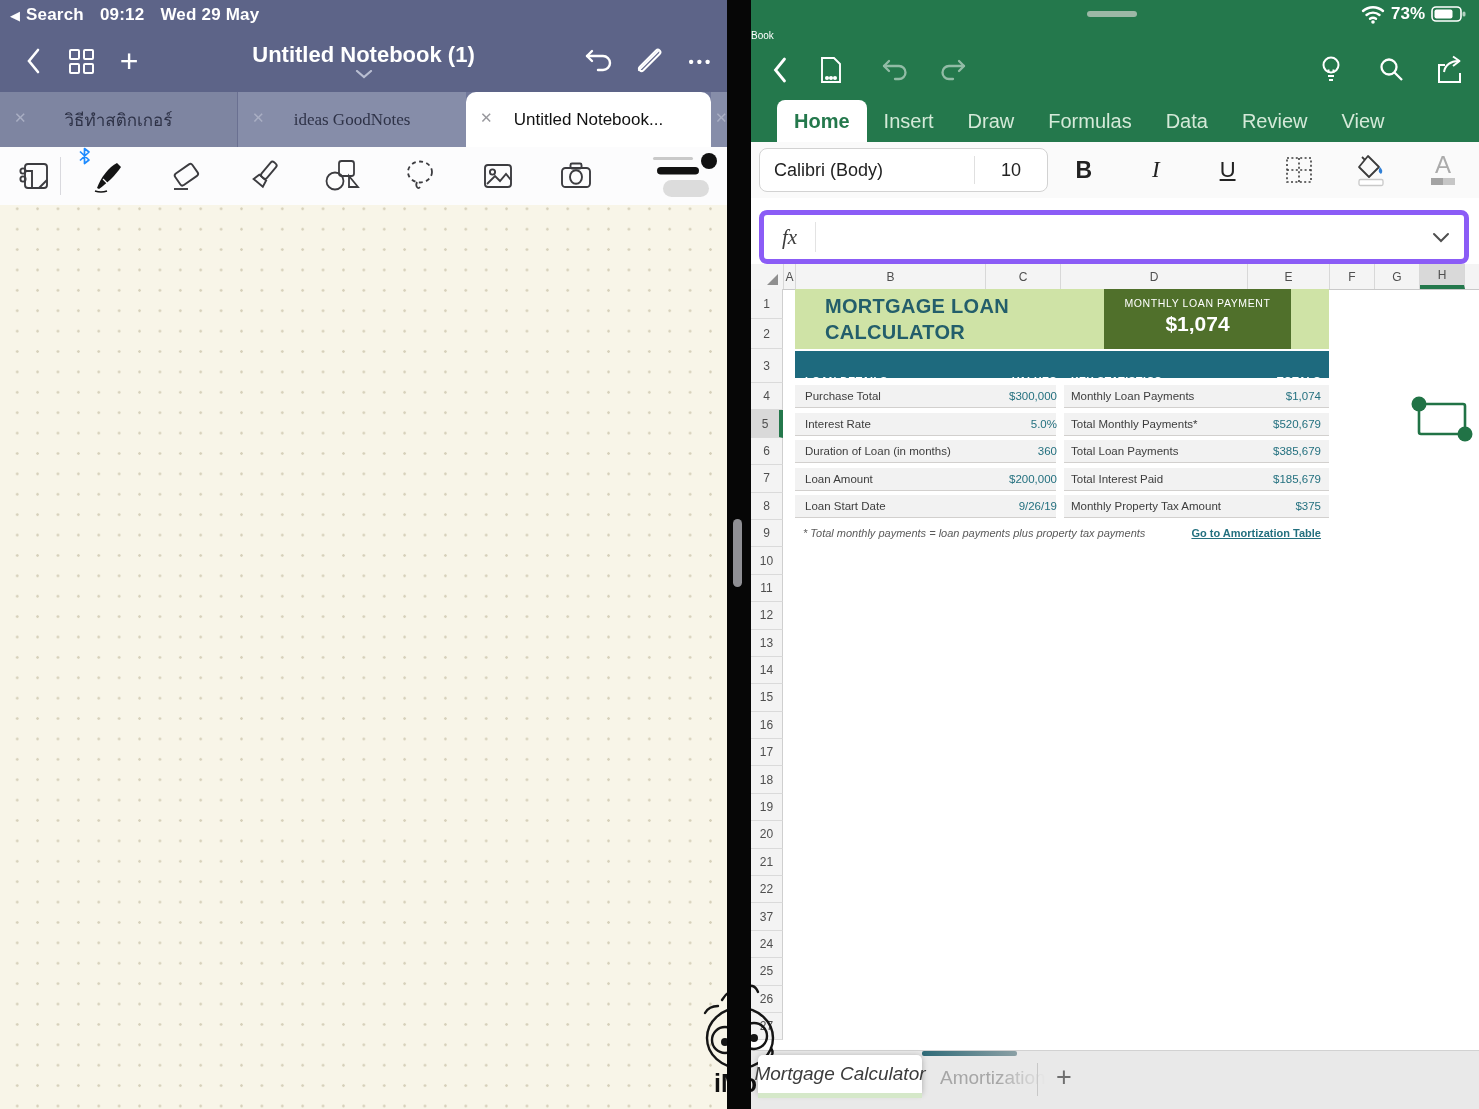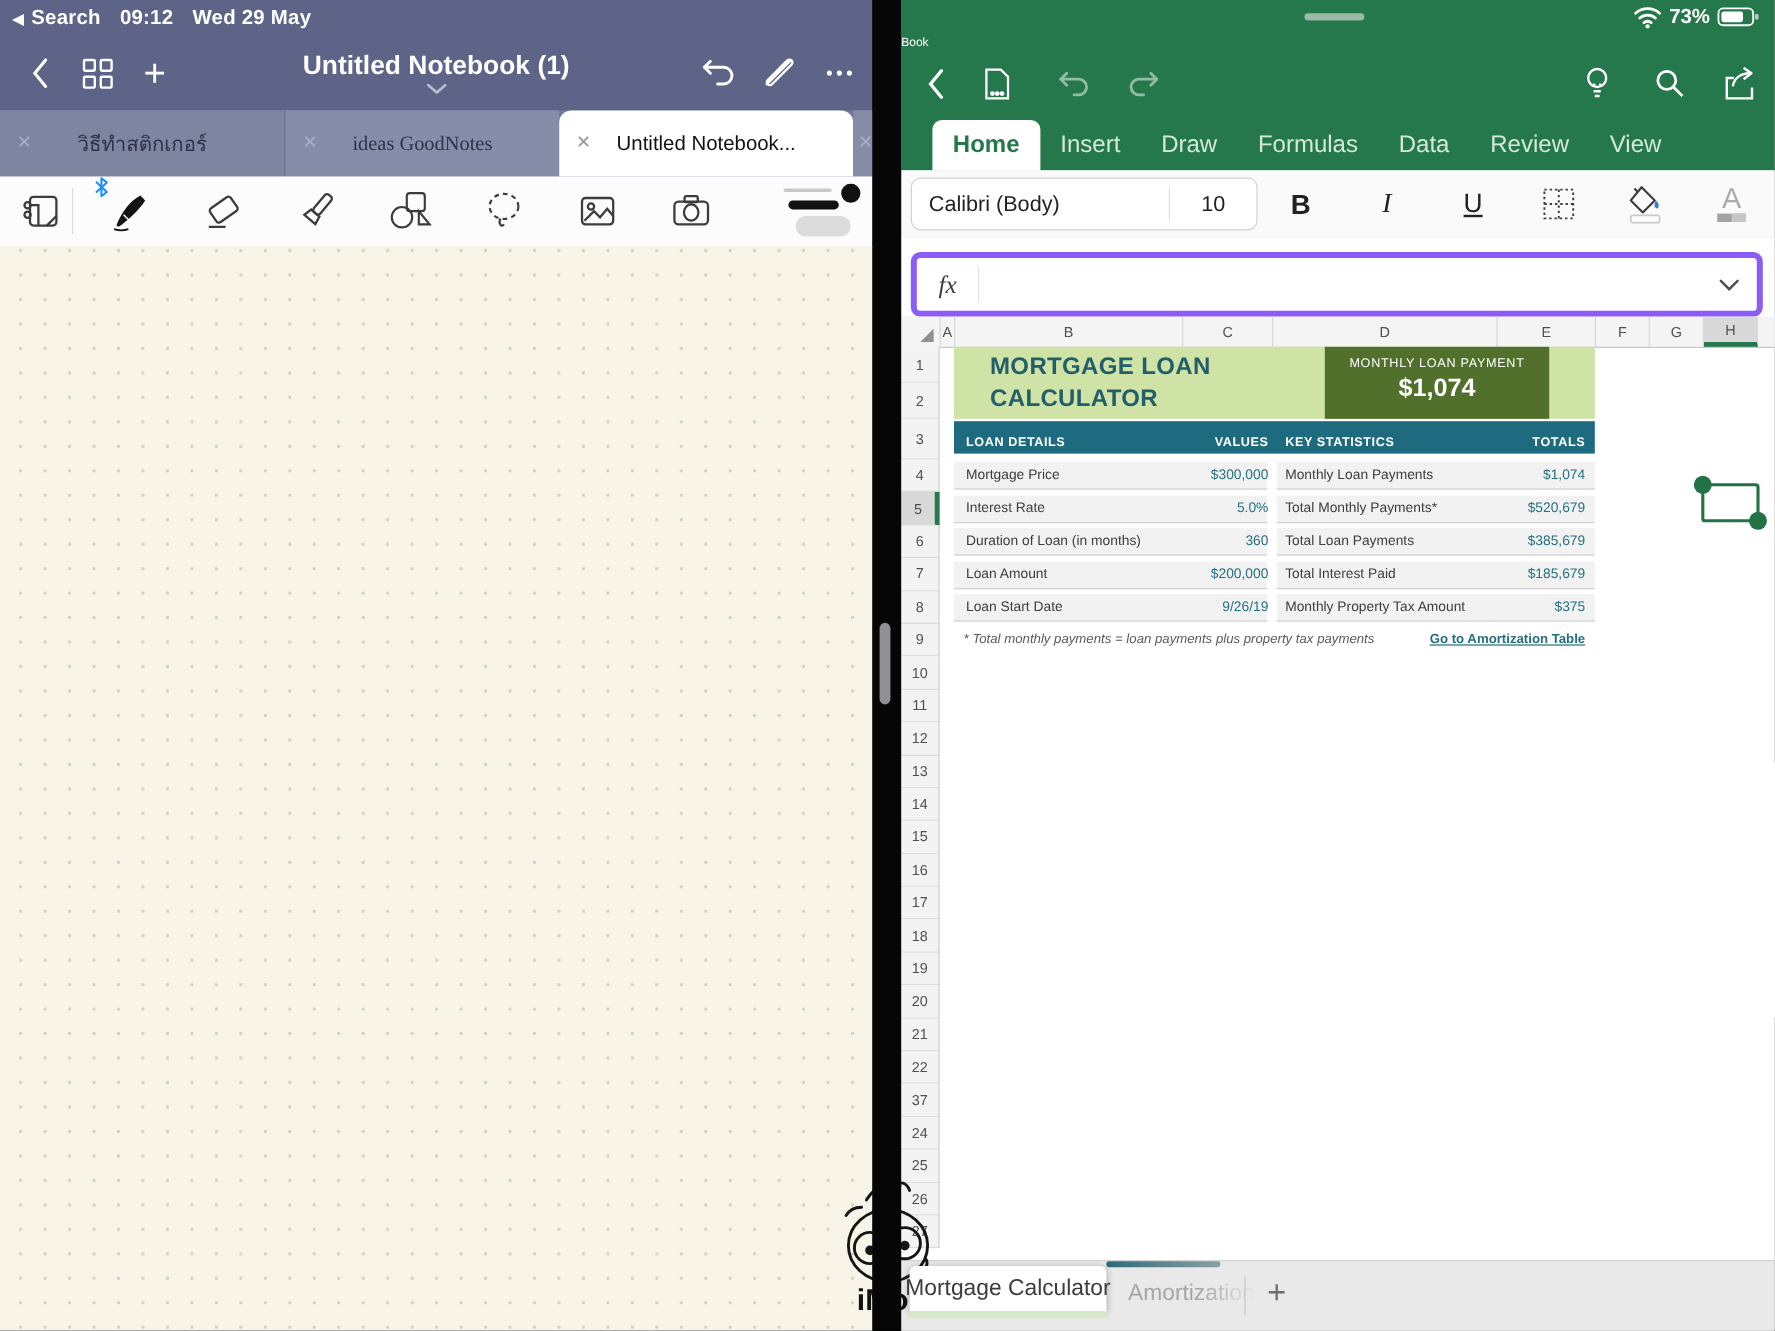--- a/index.html
+++ b/index.html
@@ -98,21 +98,21 @@
   .rnum:nth-of-type(3){height:34px;}
   .rnum:nth-of-type(5){background:#d9d9d9;border-right:4px solid #24784c;}
   
   .banner{position:absolute;left:44px;top:25px;width:534px;height:60px;background:#cfe3a6;color:#235e6b;}
   .banner .l1{position:absolute;left:30px;top:6px;font-size:20px;font-weight:bold;letter-spacing:.3px;}
   .banner .l2{position:absolute;left:30px;top:32px;font-size:20px;font-weight:bold;letter-spacing:.3px;}
   .paybox{position:absolute;left:309px;top:0;width:187px;height:60px;background:#50702b;color:#fff;text-align:center;}
   .paybox .pl{margin-top:8px;font-size:10.5px;letter-spacing:.6px;}
   .paybox .pv{margin-top:3px;font-size:21px;font-weight:bold;}
   .thead{position:absolute;left:44px;top:87px;width:534px;height:27px;background:#1e6a7e;color:#fff;font-size:10.5px;font-weight:bold;letter-spacing:.5px;}
-  .thead span{position:absolute;top:12px;}
+  .thead span{position:absolute;top:24px;}
   .th-ld{left:10px;} .th-v{right:272px;} .th-ks{left:276px;} .th-t{right:8px;}
   .drows{position:absolute;left:44px;top:119px;width:534px;}
   .drow{position:relative;height:27.5px;}
   .drow:before{content:"";position:absolute;left:0;top:2px;width:261px;height:22px;background:#f2f2f2;border-bottom:1px solid #d2d0ce;}
   .drow:after{content:"";position:absolute;left:269px;top:2px;width:265px;height:22px;background:#f2f2f2;border-bottom:1px solid #d2d0ce;}
   .drow span{position:absolute;top:7px;z-index:1;font-size:11.5px;}
   .dlabel{left:10px;color:#3d3d3d;} .dval{right:272px;color:#23707f;}
   .dstat{left:276px;color:#3d3d3d;} .dsval{right:8px;color:#23707f;}
   .footrow{position:absolute;left:44px;top:256px;width:534px;height:27px;}
   .footnote{position:absolute;left:8px;top:7px;font-size:11px;font-style:italic;color:#5a5a5a;}
@@ -120,21 +120,21 @@
   .sel-handles{position:absolute;left:646px;top:123px;width:90px;height:62px;}
   
   .sheettabs{position:absolute;left:0;top:1050px;width:728px;height:59px;background:#e9e9e9;border-top:1px solid #d2d2d2;z-index:3;}
   .hscroll{position:absolute;left:171px;top:0;width:95px;height:5px;border-radius:2px;background:linear-gradient(90deg,#2f6b78,#8ba0a5);}
   .stab-inactive{position:absolute;left:189px;top:16px;font-size:19px;color:#a6a6a6;
      -webkit-mask-image:linear-gradient(90deg,#000 55%,transparent);mask-image:linear-gradient(90deg,#000 55%,transparent);}
   .stab-sep{position:absolute;left:286px;top:12px;width:1px;height:33px;background:#c8c8c8;}
   .stab-add{position:absolute;left:296px;top:6px;width:34px;height:40px;font-size:27px;font-weight:200;color:#6f6f6f;display:flex;align-items:center;justify-content:center;}
   .stab-active{position:absolute;left:758px;top:1055px;width:164px;height:38px;background:#fff;border-radius:5px 5px 0 0;
      box-shadow:0 1px 6px rgba(0,0,0,.28);z-index:5;display:flex;align-items:center;justify-content:center;}
-  .stab-active .lbl{font-size:19px;color:#3c3c3c;white-space:nowrap;}
+  .stab-active .lbl{font-size:19px;color:#3c3c3c;white-space:nowrap;font-style:italic;}
   .stab-green{position:absolute;left:758px;top:1093px;width:164px;height:5px;background:#d5e8c9;z-index:5;}
   
   .mascot{position:absolute;left:692px;top:976px;z-index:4;}
 </style>
 </head>
 <body>
 
 <div class="gn-pane">
 
   <div class="gn-status">
@@ -539,21 +539,21 @@
     <div class="thead">
       <span class="th-ld">LOAN DETAILS</span>
       <span class="th-v">VALUES</span>
       <span class="th-ks">KEY STATISTICS</span>
       <span class="th-t">TOTALS</span>
     </div>
 
     <div class="drows">
 
         <div class="drow">
-          <span class="dlabel">Mortgage Price</span>
+          <span class="dlabel">Purchase Total</span>
           <span class="dval">$300,000</span>
           <span class="dstat">Monthly Loan Payments</span>
           <span class="dsval">$1,074</span>
         </div>
 
         <div class="drow">
           <span class="dlabel">Interest Rate</span>
           <span class="dval">5.0%</span>
           <span class="dstat">Total Monthly Payments*</span>
           <span class="dsval">$520,679</span>

